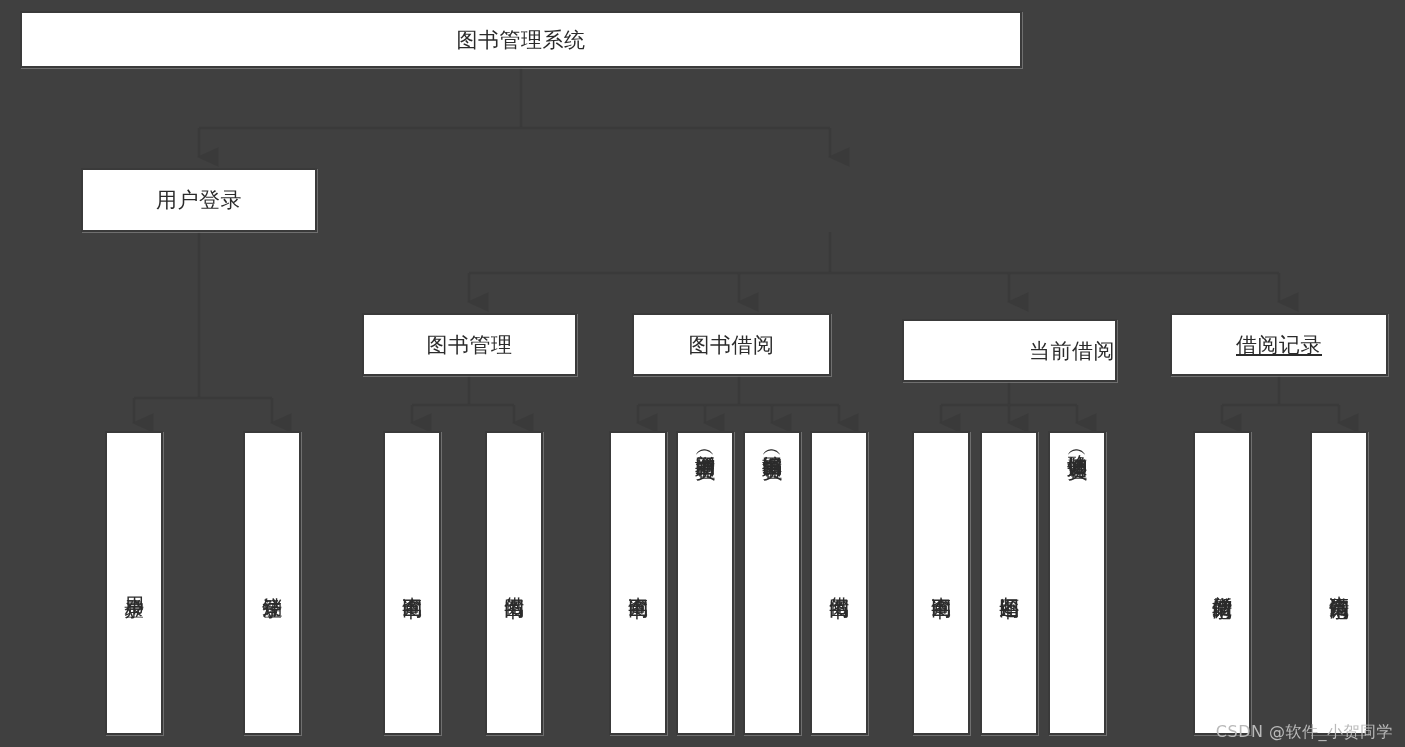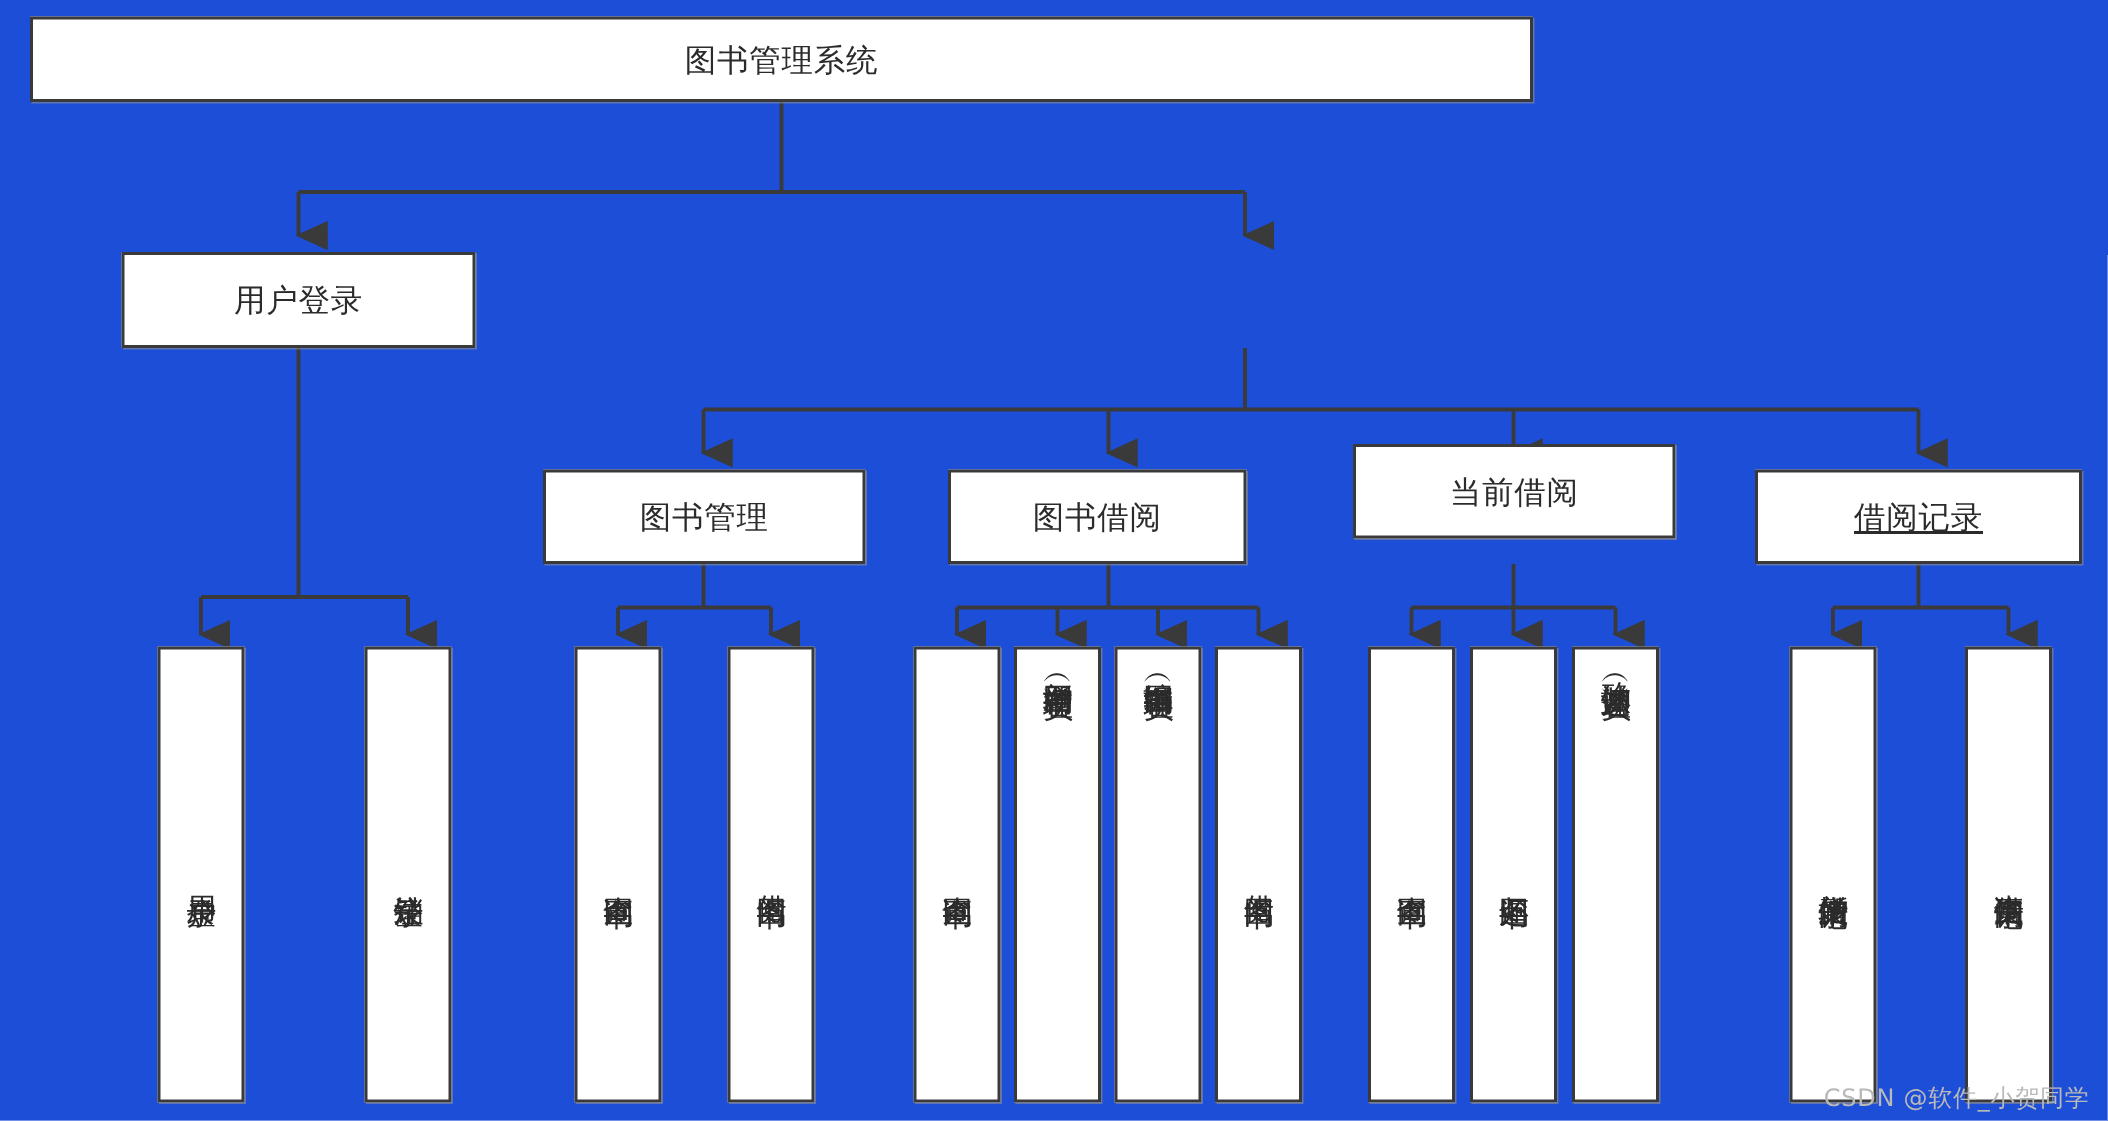--- a/index.html
+++ b/index.html
@@ -10,21 +10,21 @@
   body {
     width: 1405px;
     height: 747px;
     overflow: hidden;
     font-family: "DejaVu Sans", "Liberation Sans", sans-serif;
   }
   #diagram-root {
     position: relative;
     width: 1405px;
     height: 747px;
-    background: #1d4ed8;
+    background: #404040;
   }
   #edge-layer {
     position: absolute;
     left: 0;
     top: 0;
     width: 1405px;
     height: 747px;
   }
   .node {
     position: absolute;
@@ -133,21 +133,21 @@
   <div class="node horizontal" style="left:81px; top:168px; width:236px; height:64px;">
     <span class="node-label">用户登录</span>
   </div>
 
   <div class="node horizontal" style="left:362px; top:313px; width:215px; height:63px;">
     <span class="node-label">图书管理</span>
   </div>
   <div class="node horizontal" style="left:632px; top:313px; width:199px; height:63px;">
     <span class="node-label">图书借阅</span>
   </div>
-  <div class="node horizontal" style="left:902px; top:296px; width:215px; height:63px;">
+  <div class="node horizontal" style="left:902px; top:319px; width:215px; height:63px;justify-content:flex-end;">
     <span class="node-label">当前借阅</span>
   </div>
   <div class="node horizontal" style="left:1170px; top:313px; width:218px; height:63px;text-decoration:underline;">
     <span class="node-label">借阅记录</span>
   </div>
 
   <div class="node vertical centered" style="left:105px; top:431px; width:58px; height:304px;">
     <span class="node-label">用户登录</span>
   </div>
   <div class="node vertical centered" style="left:243px; top:431px; width:58px; height:304px;">

